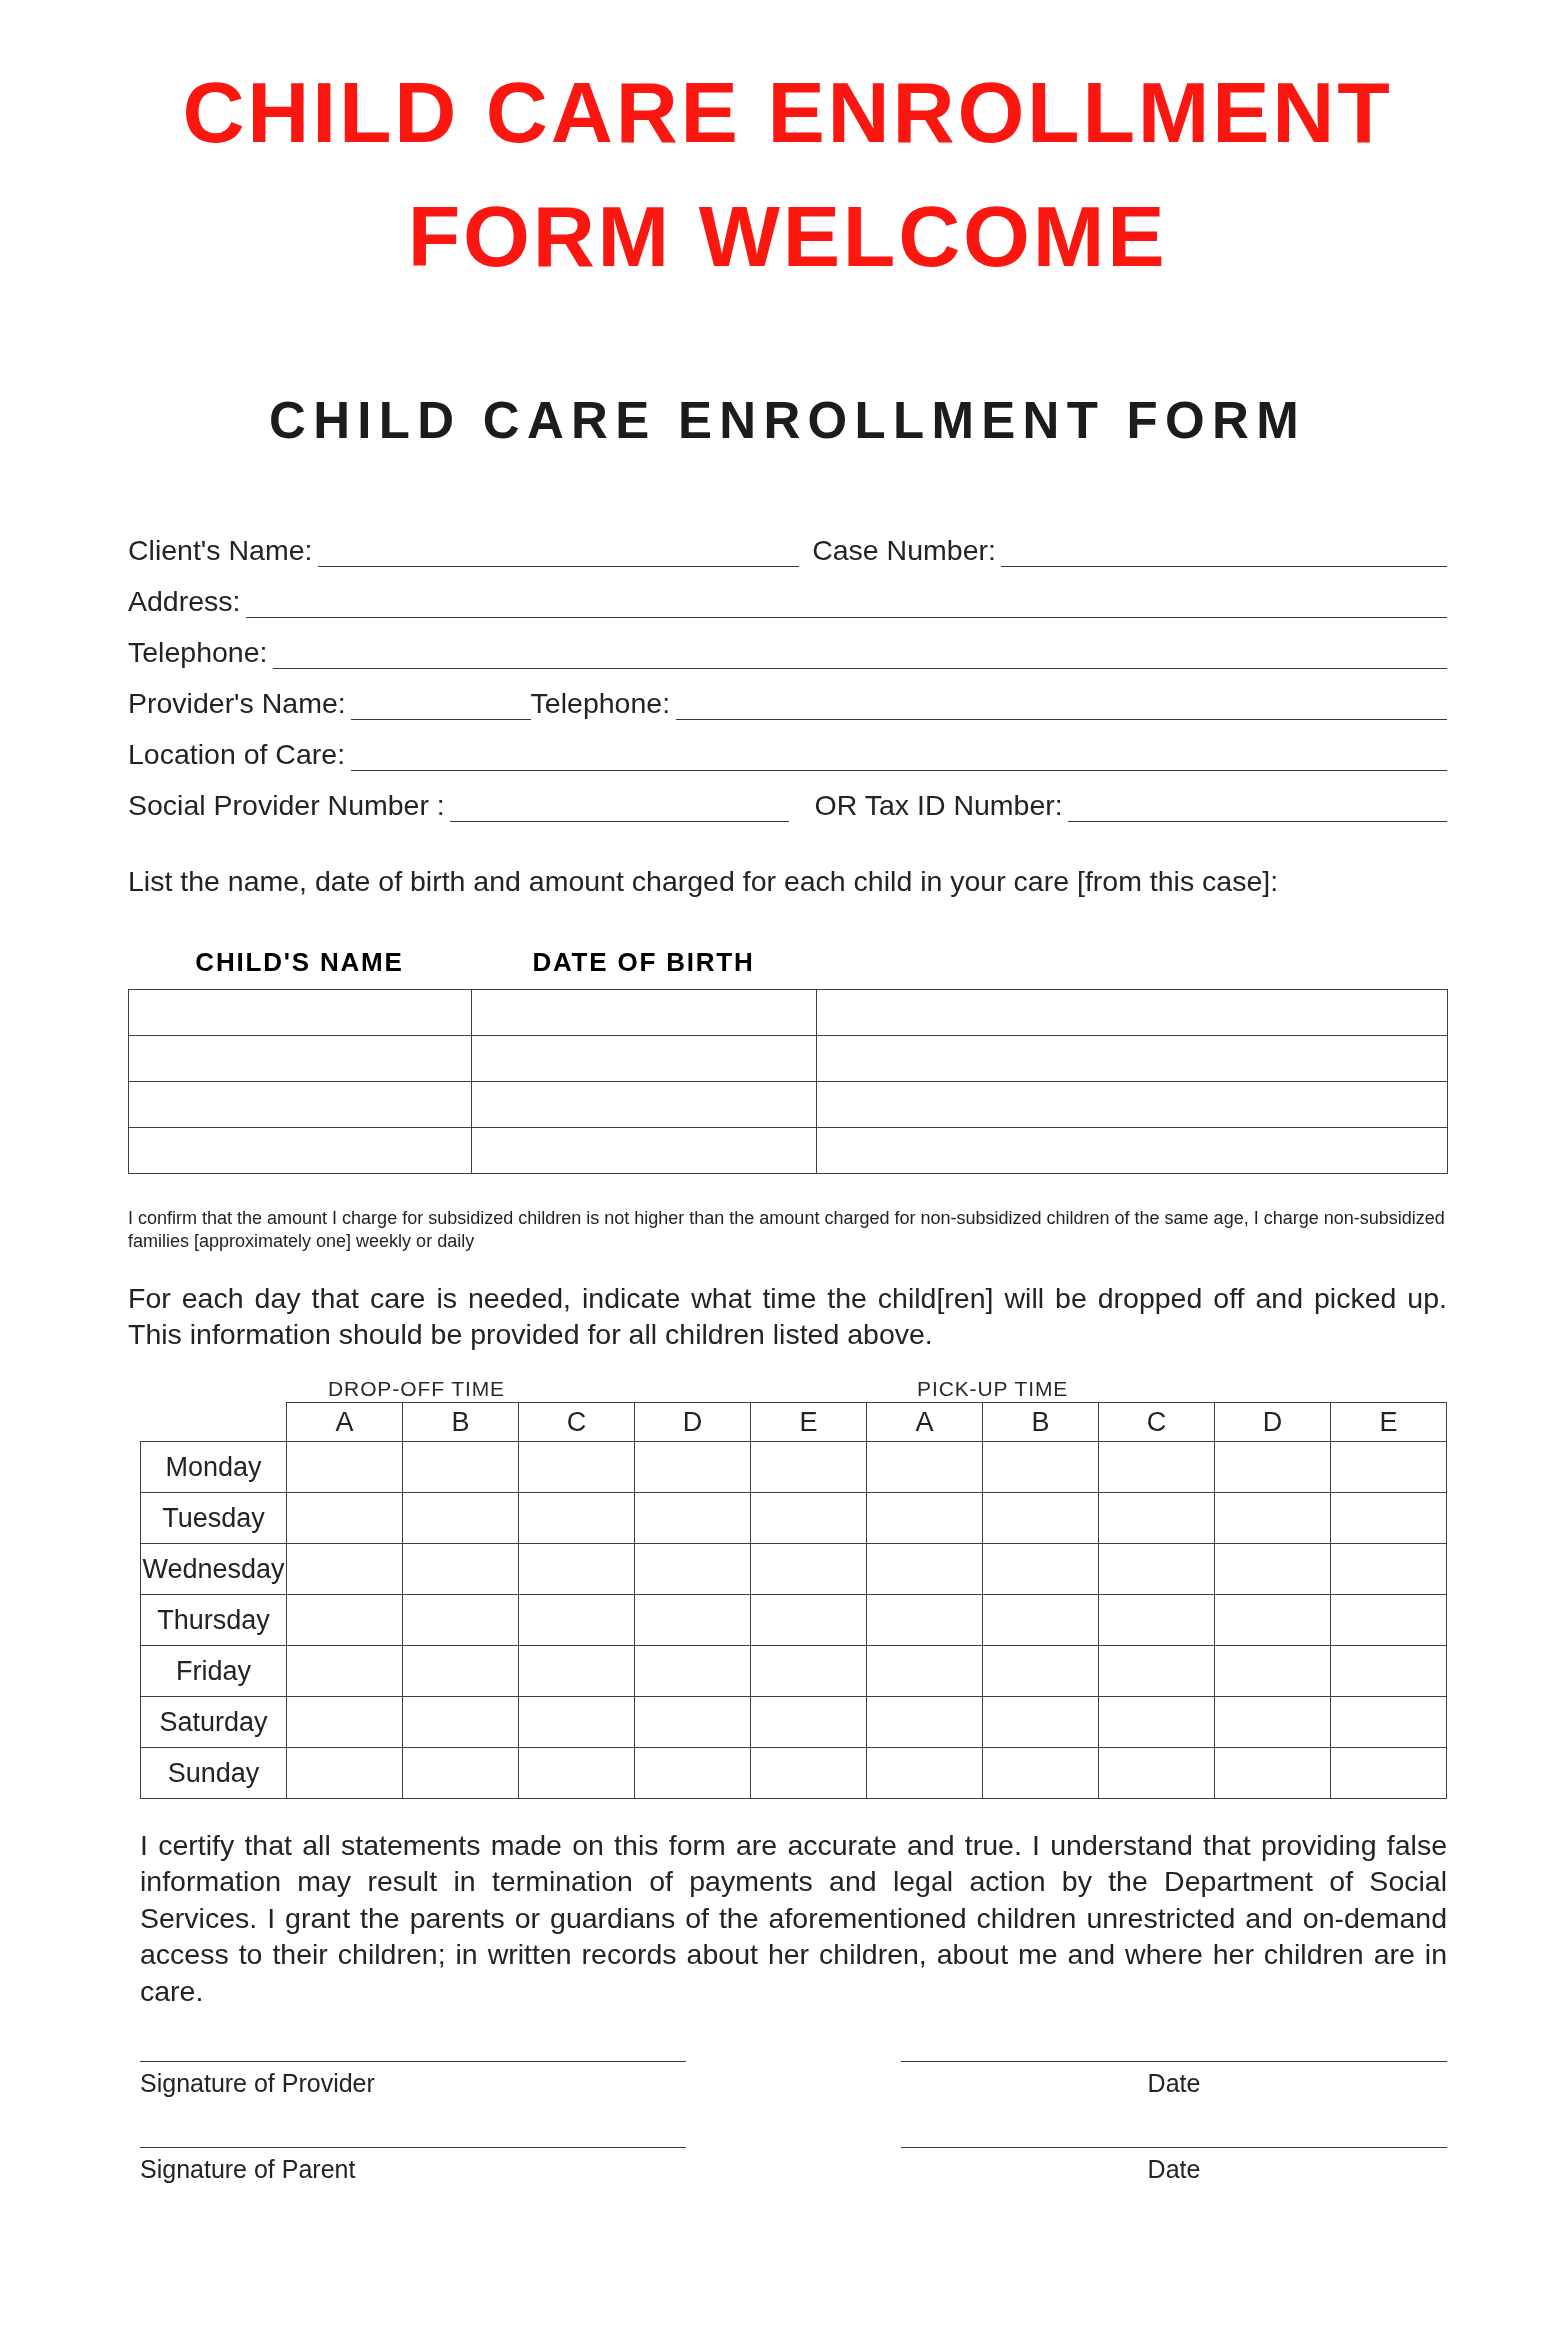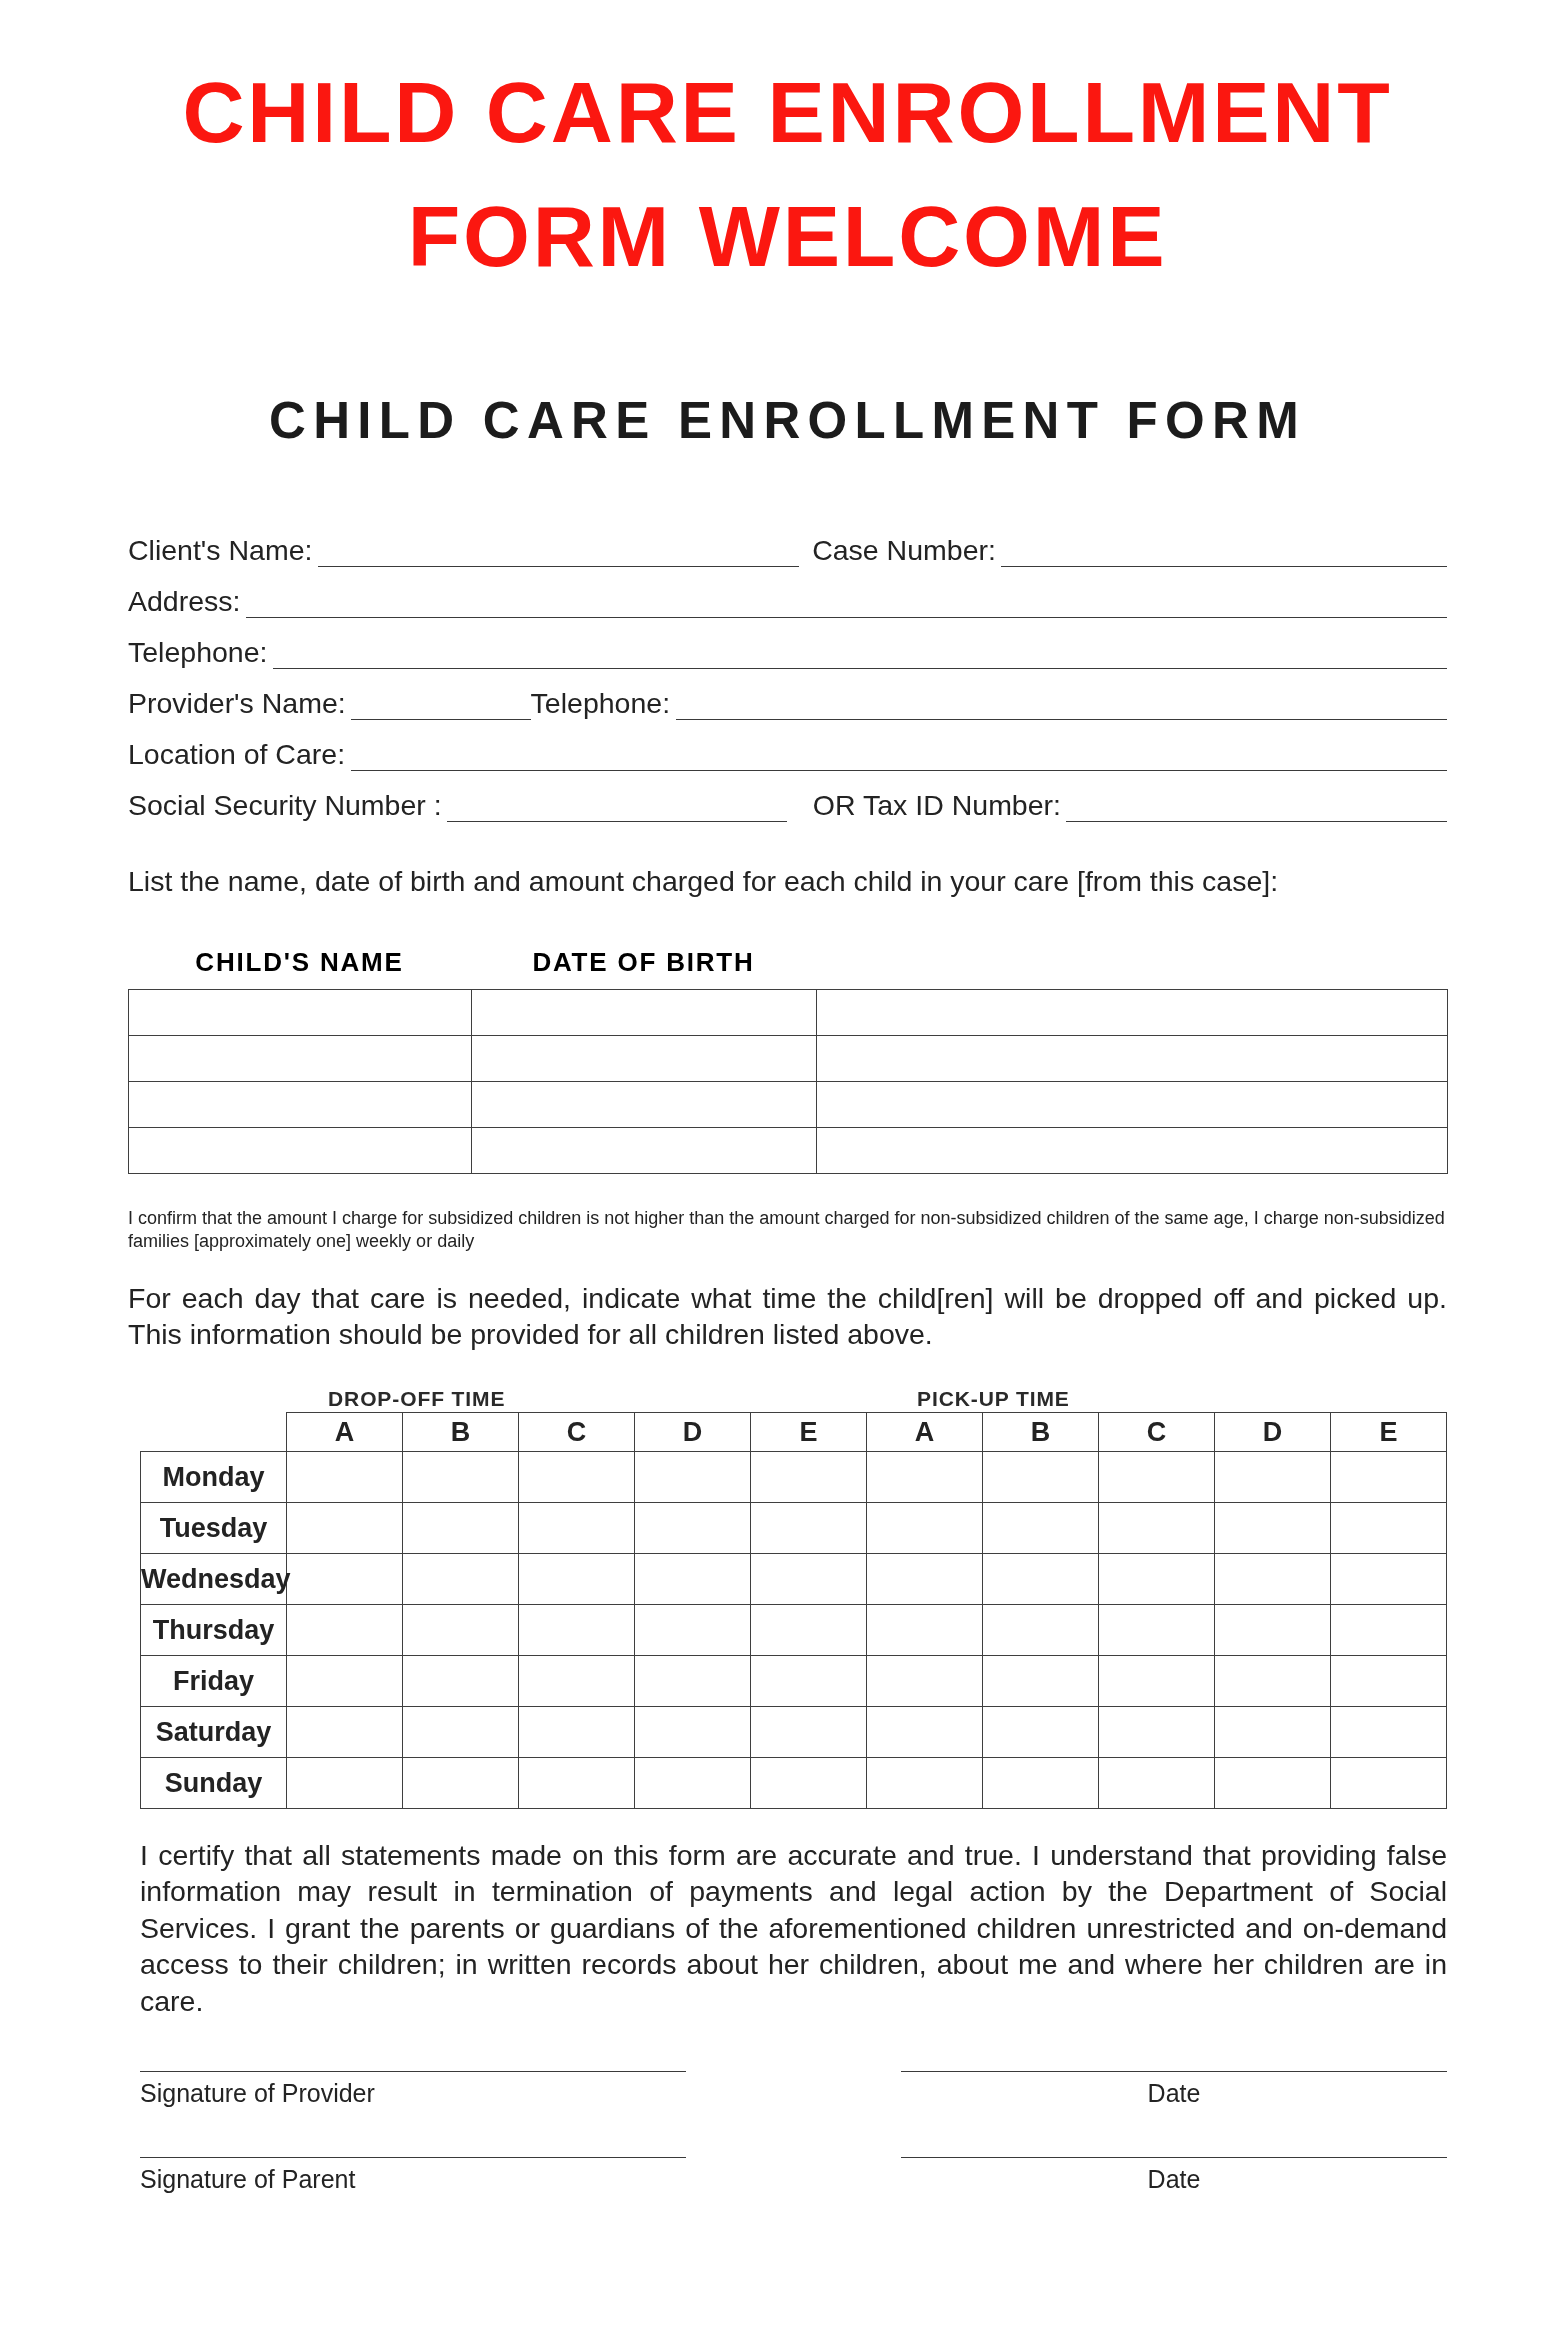--- a/index.html
+++ b/index.html
@@ -74,21 +74,21 @@
     width: 1319px;
     border-collapse: collapse;
     table-layout: fixed;
   }
   .child-table td { border: 1.8px solid #3f3f3f; height: 46px; }
   .cc1 { width: 343px; }
   .cc2 { width: 345px; }
   .cc3 { width: 631px; }
 
   
-  .sched-wrap { margin-left: 12px; margin-top: 32px; position: relative; font-weight: bold; }
+  .sched-wrap { margin-left: 12px; margin-top: 22px; position: relative; }
   .time-labels { position: relative; height: 27.5px; font-size: 21px; letter-spacing: 0.9px; color: #2a2a2a; }
   .dropoff-lbl { position: absolute; left: 188px; bottom: 1.8px; }
   .pickup-lbl  { position: absolute; left: 777px; bottom: 1.8px; }
   .sched-table {
     width: 1307px;
     border-collapse: collapse;
     table-layout: fixed;
     font-size: 27px;
   }
   .sched-table td { border: 1.8px solid #3f3f3f; text-align: center; }
@@ -139,21 +139,21 @@
       <span class="lbl">Provider's Name:</span>
       <span class="fill g1"></span>
       <span class="lbl">Telephone:</span>
       <span class="fill g43"></span>
     </div>
     <div class="frow">
       <span class="lbl">Location of Care:</span>
       <span class="fill g1"></span>
     </div>
     <div class="frow">
-      <span class="lbl">Social Security Number :</span>
+      <span class="lbl">Social Provider Number :</span>
       <span class="fill g1"></span>
       <span class="lbl lbl-gap2">OR Tax ID Number:</span>
       <span class="fill g112"></span>
     </div>
   </div>
 
   <p class="para">List the name, date of birth and amount charged for each child in your care [from this case]:</p>
 
   <div class="child-headers">
     <span>CHILD'S NAME</span>

